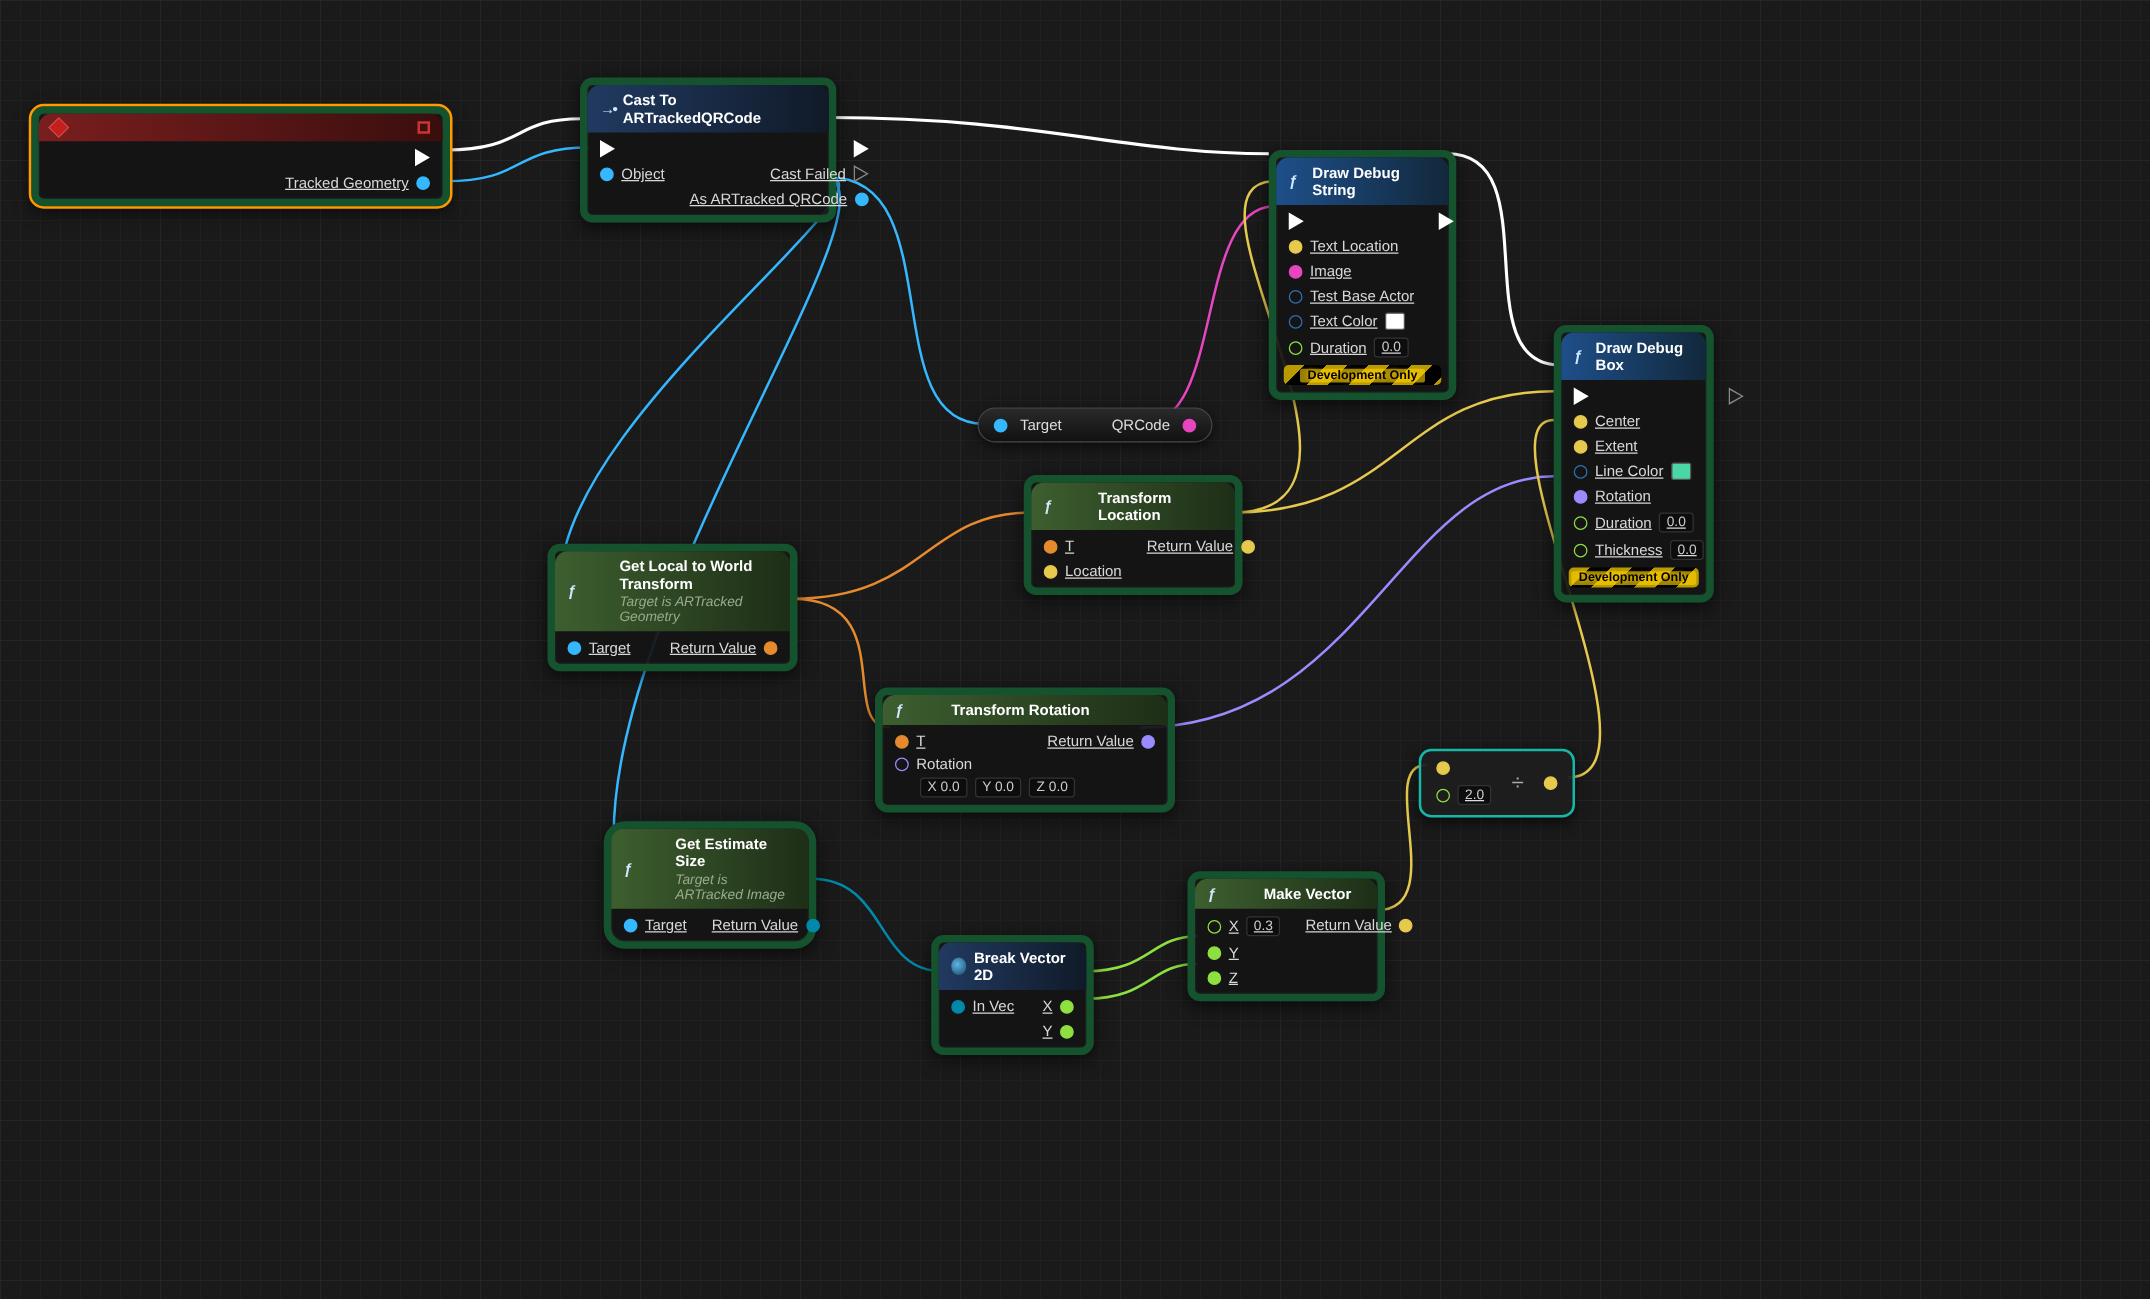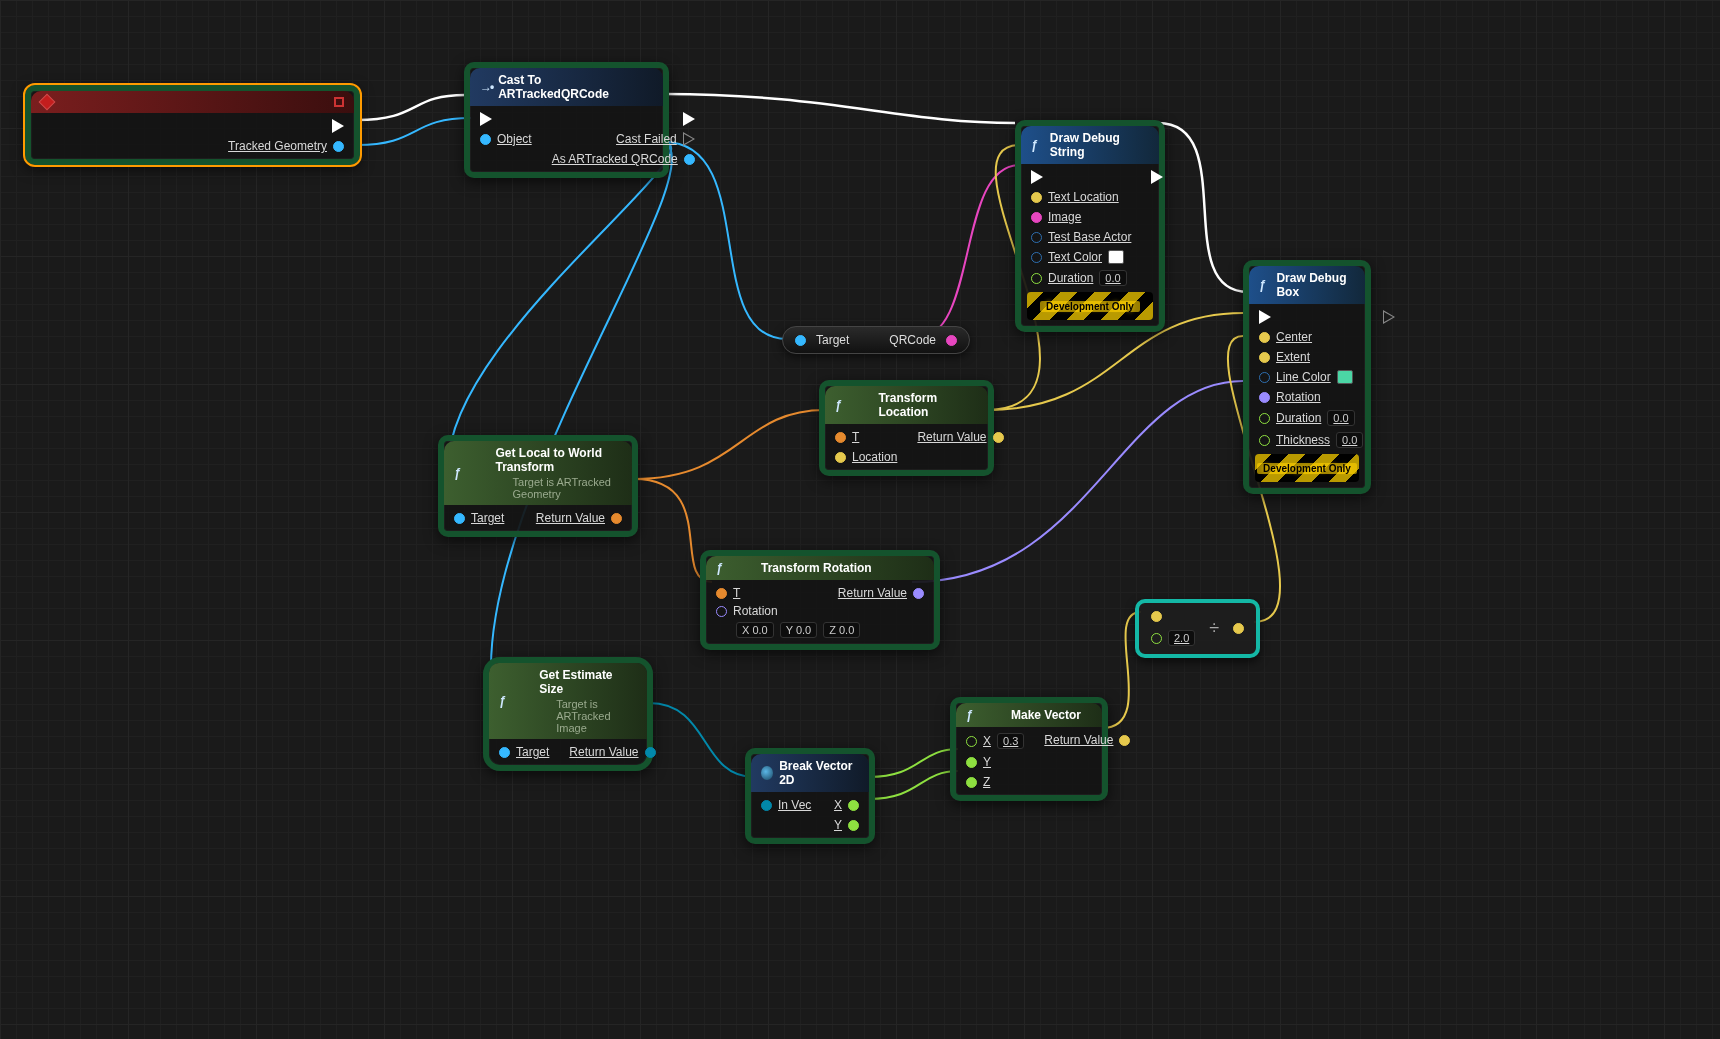--- a/index.html
+++ b/index.html
@@ -44,21 +44,21 @@
     color: #fff;
     display: flex;
     align-items: center;
     gap: 6px;
     background: linear-gradient(90deg, rgba(255,255,255,0.15), rgba(0,0,0,0));
   }
   .node .title.blue    { background: linear-gradient(90deg, #1e4f8a, #12283b); }
   .node .title.red     { background: linear-gradient(90deg, #7a1e1e, #3a0e0e); }
   .node .title.green   { background: linear-gradient(90deg, #3d5f2f, #1e2e17); gap: 31px; }
   .node .title.dkblue  { background: linear-gradient(90deg, #213a61, #101a28); }
-  .node .subtitle { font-weight: normal; color: #9aaa8e; font-size: 11px; display:block; margin-top:2px;margin-left:17px;}
+  .node .subtitle { font-weight: normal; font-style: italic; color: #9aaa8e; font-size: 11px; display:block; margin-top:2px;}
   .node.selected { outline: 2px solid #ff9b00; border-radius: 10px; }
 
   .body { padding: 6px 10px; display: flex; gap: 20px; }
   .col { display: flex; flex-direction: column; gap: 6px; text-decoration: underline; }
   .col.right { align-items: flex-end; margin-left: auto; }
 
   .row { display: flex; align-items: center; gap: 6px; white-space: nowrap; }
   .row.right { justify-content: flex-end; }
 
   .pin {
@@ -100,37 +100,37 @@
     border-left:9px solid #1a1a1a;
   }
 
   .field {
     background:#0d0d0d; border:1px solid #333; border-radius:3px;
     padding:1px 5px; color:#ccc; font-size:11px; min-width:26px; text-align:center;
   }
   .swatch { width:16px; height:14px; border:1px solid #555; border-radius:2px; }
 
   .stripes {
-    height:28px; margin:0 6px 6px 6px; border-radius:4px;
+    height:16px; margin:0 6px 6px 6px; border-radius:4px;
     background: repeating-linear-gradient(135deg,#b99a00 0 12px,#000 12px 24px);
     display:flex; align-items:center; justify-content:center;
     font-size:10px; color:#000; font-weight:bold;
     text-shadow: 0 0 4px #fc0;
   }
   .stripes span{ background:rgba(255,210,0,0.6); padding:0 6px; border-radius:2px;}
   .icon-f { width:14px;height:14px; }
   .icon-f::before{ content:"ƒ"; font-style:italic; font-weight:bold; color:#cfe8ff;}
   .icon-cast::before{content:"→•"; color:#cfe8ff; letter-spacing:-2px; font-weight:bold;}
   .icon-event{ width:12px;height:12px;background:#c41e1e; transform: rotate(45deg); border:1px solid #fff3;}
   .icon-break{ width:14px;height:14px;background:radial-gradient(circle at 40% 40%,#5ab6e6,#1a4560);border-radius:50%;}
 
   .smallnode {
     position:absolute; z-index:2;
     background:rgba(30,30,30,0.95);
-    border:4px solid #14b8a6; border-radius:10px;
+    border:2px solid #14b8a6; border-radius:10px;
     padding:8px 12px; color:#ddd; font-size:12px;
     box-shadow: 0 4px 10px rgba(0,0,0,0.6);
   }
 
   .pillnode{
     position:absolute; z-index:2;
     background: linear-gradient(#2a2a2a,#111);
     border:1px solid #444; border-radius:18px;
     padding:6px 12px; font-size:12px; color:#ddd;
     display:flex; align-items:center; gap:10px;

